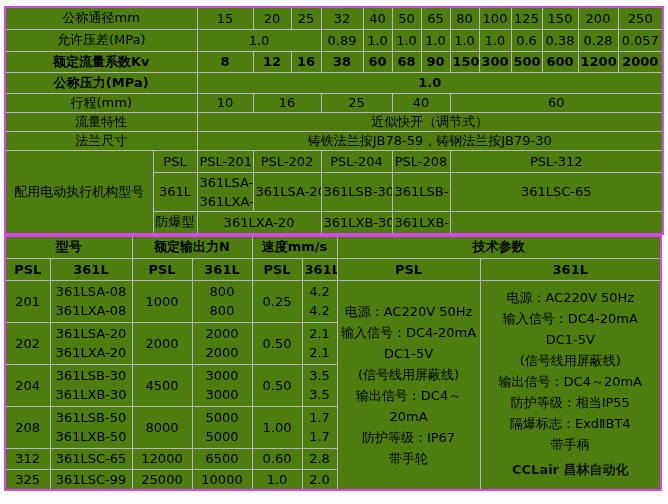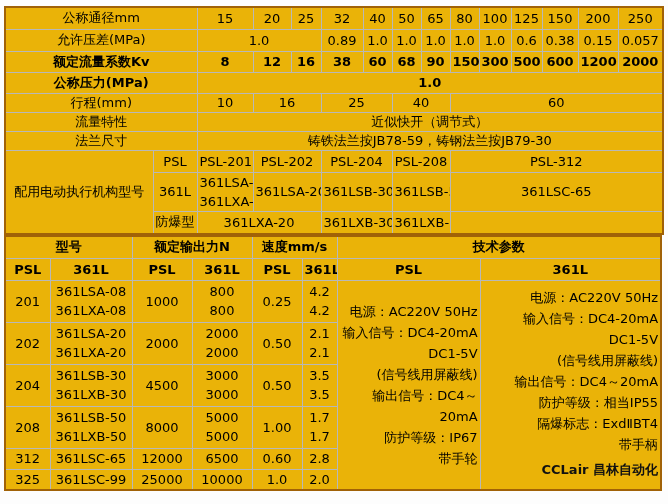--- a/index.html
+++ b/index.html
@@ -8,22 +8,22 @@
     width:668px; height:504px;
     background:#fdfdfd;
     font-family:"DejaVu Sans","Liberation Sans",sans-serif;
     color:#000;
   }
   .wrap { padding:6px 4px 0 4px; }
   table {
     border-collapse:collapse;
     table-layout:fixed;
     width:657px;
-    background:#eab308;
-    border:2px solid #a16207;
+    background:#4d7c0f;
+    border:2px solid #d946ef;
   }
   td {
     border:1px solid #b8b8b8;
     text-align:center;
     vertical-align:middle;
     font-size:13px;
     padding:0 2px;
     overflow:hidden;
     white-space:nowrap;
   }
@@ -36,21 +36,21 @@
   .section-title {
     font-size:14px;
     font-weight:bold;
     margin:7px 0 4px 4px;
     letter-spacing:1px;
   }
   #t2 tr.hh { height:22px;font-weight:bold; }
   #t2 tr.r2l { height:42px; }
   #t2 tr.r1l { height:21px;margin-top:8px; }
   .tech-cell { white-space:normal; vertical-align:middle; }
-  .tech-cell div { line-height:21px; font-size:13px;text-align:right; }
+  .tech-cell div { line-height:21px; font-size:13px; }
   .logo {
     font-size:21px;
     font-weight:bold;
     line-height:26px !important;
     margin-top:2px;
     font-family:"DejaVu Sans","Liberation Sans",sans-serif;
     color:#111;
   }
 </style>
 </head>
@@ -99,21 +99,21 @@
       <td colspan="2">允许压差(MPa)</td>
       <td colspan="3">1.0</td>
       <td>0.89</td>
       <td>1.0</td>
       <td>1.0</td>
       <td>1.0</td>
       <td>1.0</td>
       <td>1.0</td>
       <td>0.6</td>
       <td>0.38</td>
-      <td>0.15</td>
+      <td>0.28</td>
       <td>0.057</td>
     </tr>
 
     <tr class="h21">
       <td colspan="2">额定流量系数Kv</td>
       <td>8</td>
       <td>12</td>
       <td>16</td>
       <td>38</td>
       <td>60</td>

